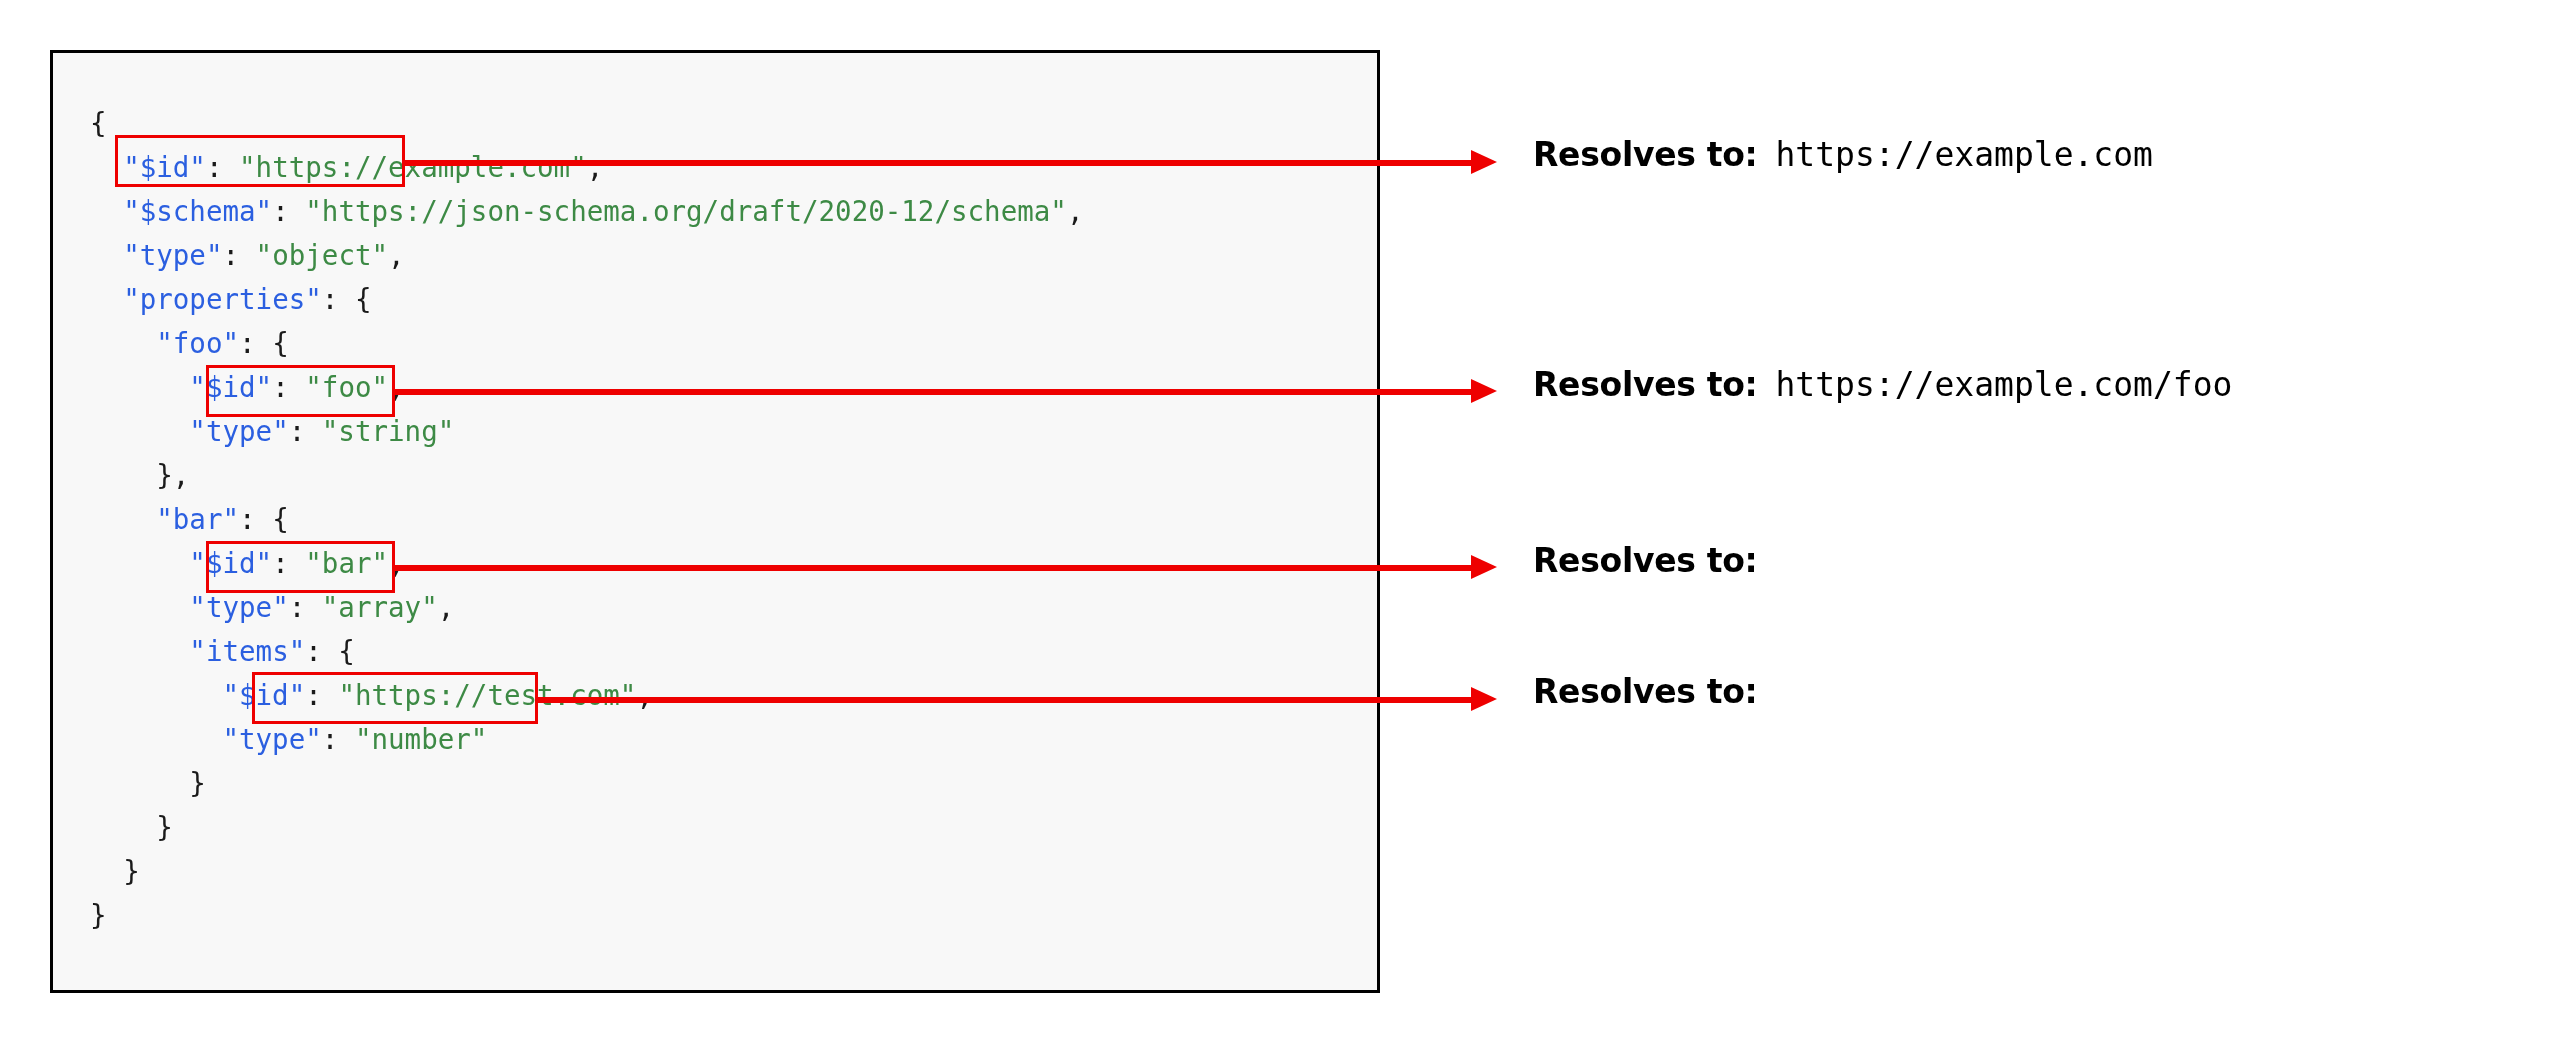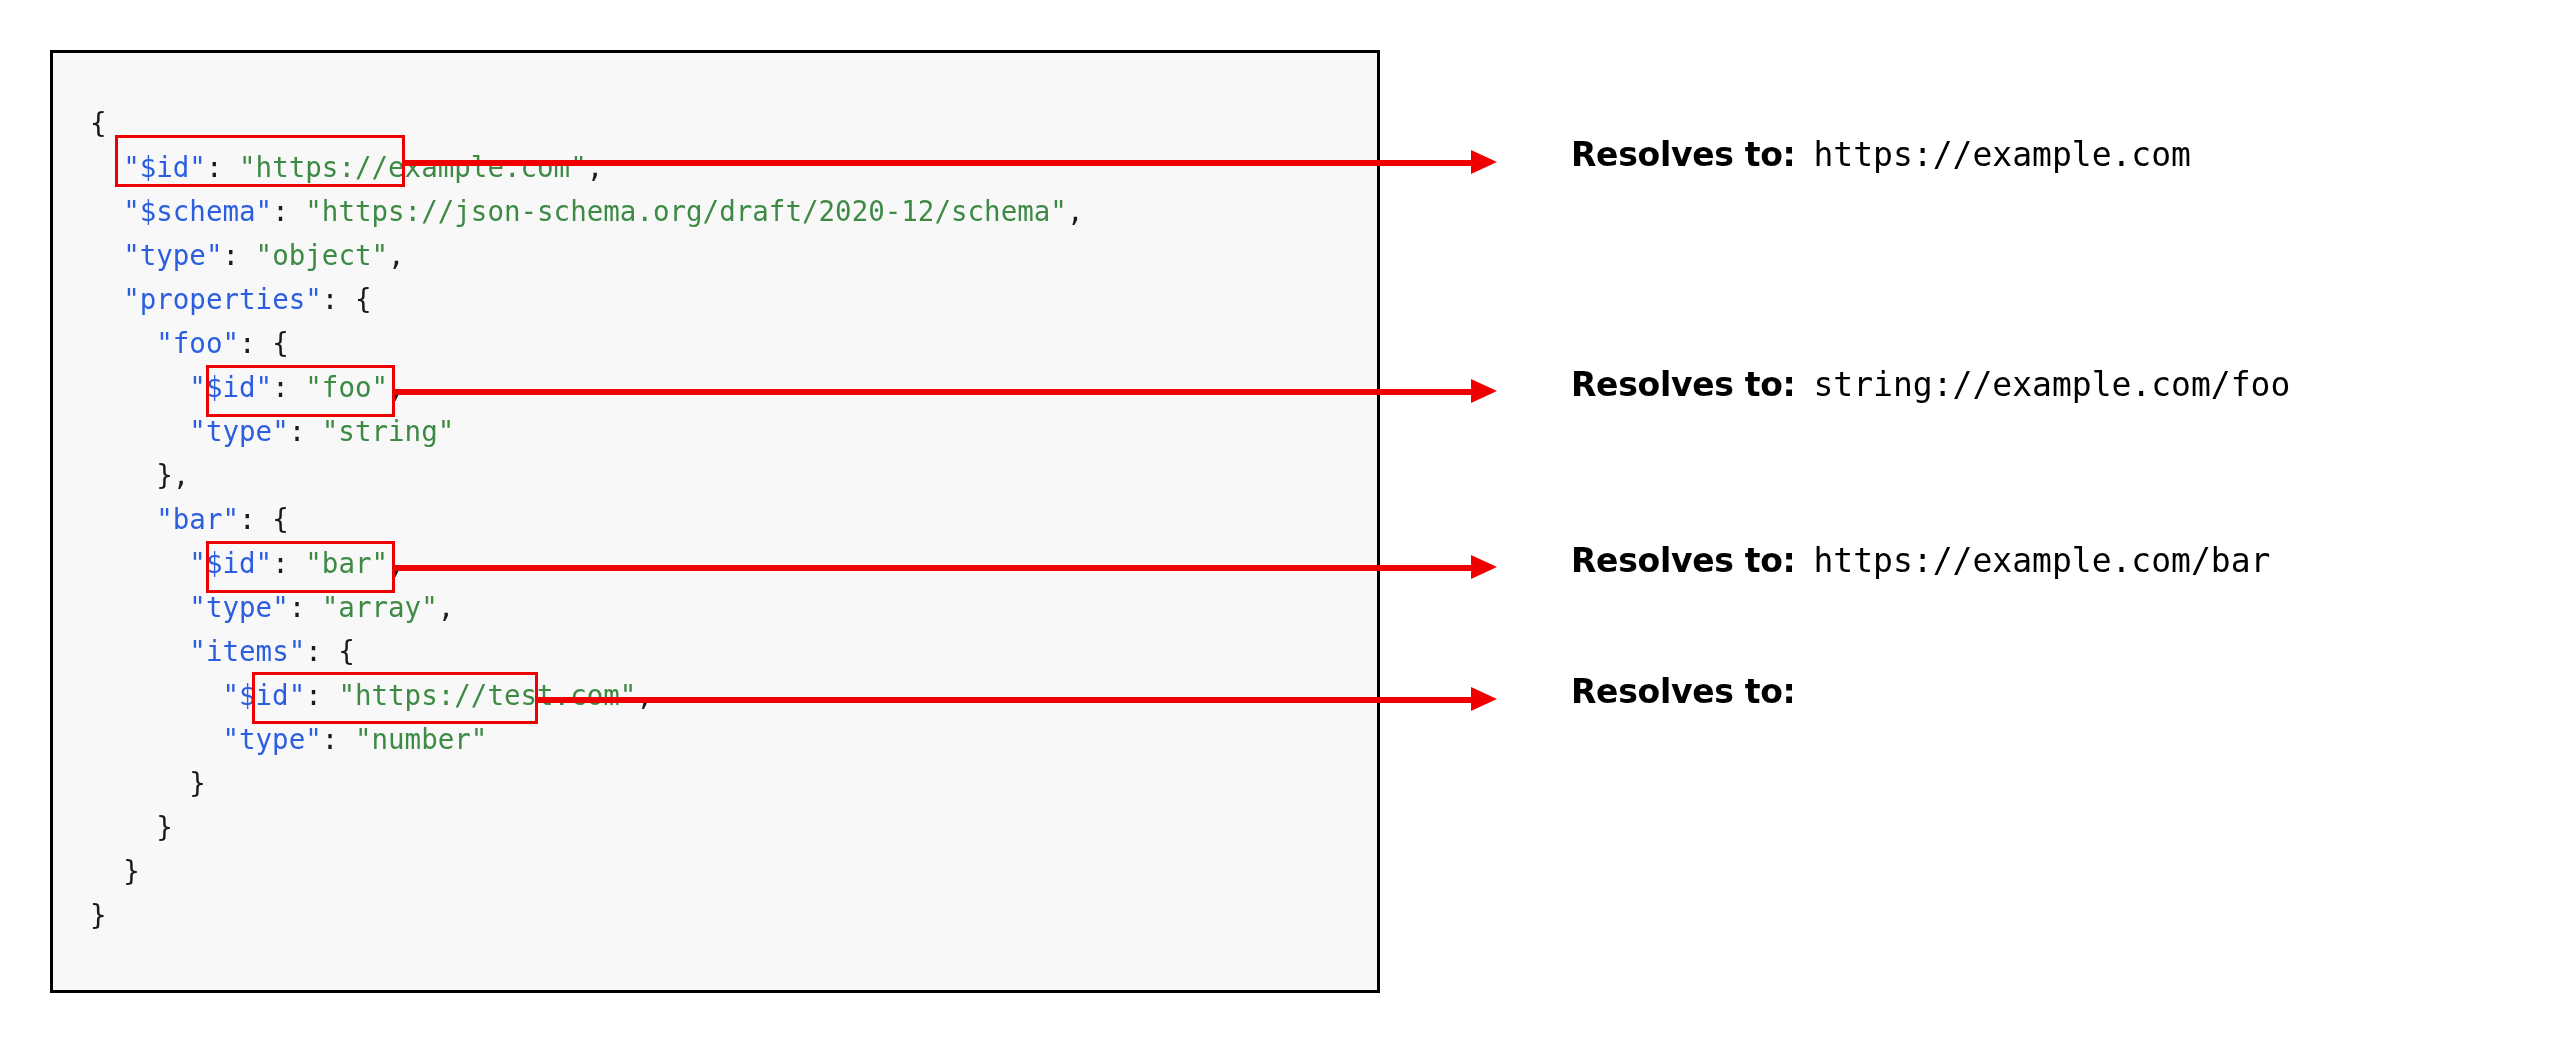--- a/index.html
+++ b/index.html
@@ -74,21 +74,21 @@
     width: 0;
     height: 0;
     border-top: 12.2px solid transparent;
     border-bottom: 12.2px solid transparent;
     border-left: 26px solid #ee0000;
   }
 
   
   .resolve-row {
     position: absolute;
-    left: 1571px;
+    left: 1533px;
     z-index: 6;
     white-space: nowrap;
     display: flex;
     align-items: flex-start;
   }
   .resolve-label {
     font-family: "DejaVu Sans", sans-serif;
     font-weight: bold;
     font-size: 33px;
     color: #000000;
@@ -122,23 +122,22 @@
     <div class="arrow" style="left: 538px; top: 697px; width: 935px; background: rgb(238, 0, 0);"></div>
   </div>
 
 <div id="annotation-layer">
     <div class="resolve-row" style="top: 135px;">
       <span class="resolve-label">Resolves to:</span>
       <span class="resolve-url">https://example.com</span>
     </div>
     <div class="resolve-row" style="top: 365px;">
       <span class="resolve-label">Resolves to:</span>
-      <span class="resolve-url">string://example.com/foo</span>
+      <span class="resolve-url">https://example.com/foo</span>
     </div>
     <div class="resolve-row" style="top: 541px;">
       <span class="resolve-label">Resolves to:</span>
-      <span class="resolve-url">https://example.com/bar</span>
     </div>
     <div class="resolve-row" style="top: 672px;">
       <span class="resolve-label">Resolves to:</span>
     </div>
   </div>
 
 
 </body></html>

